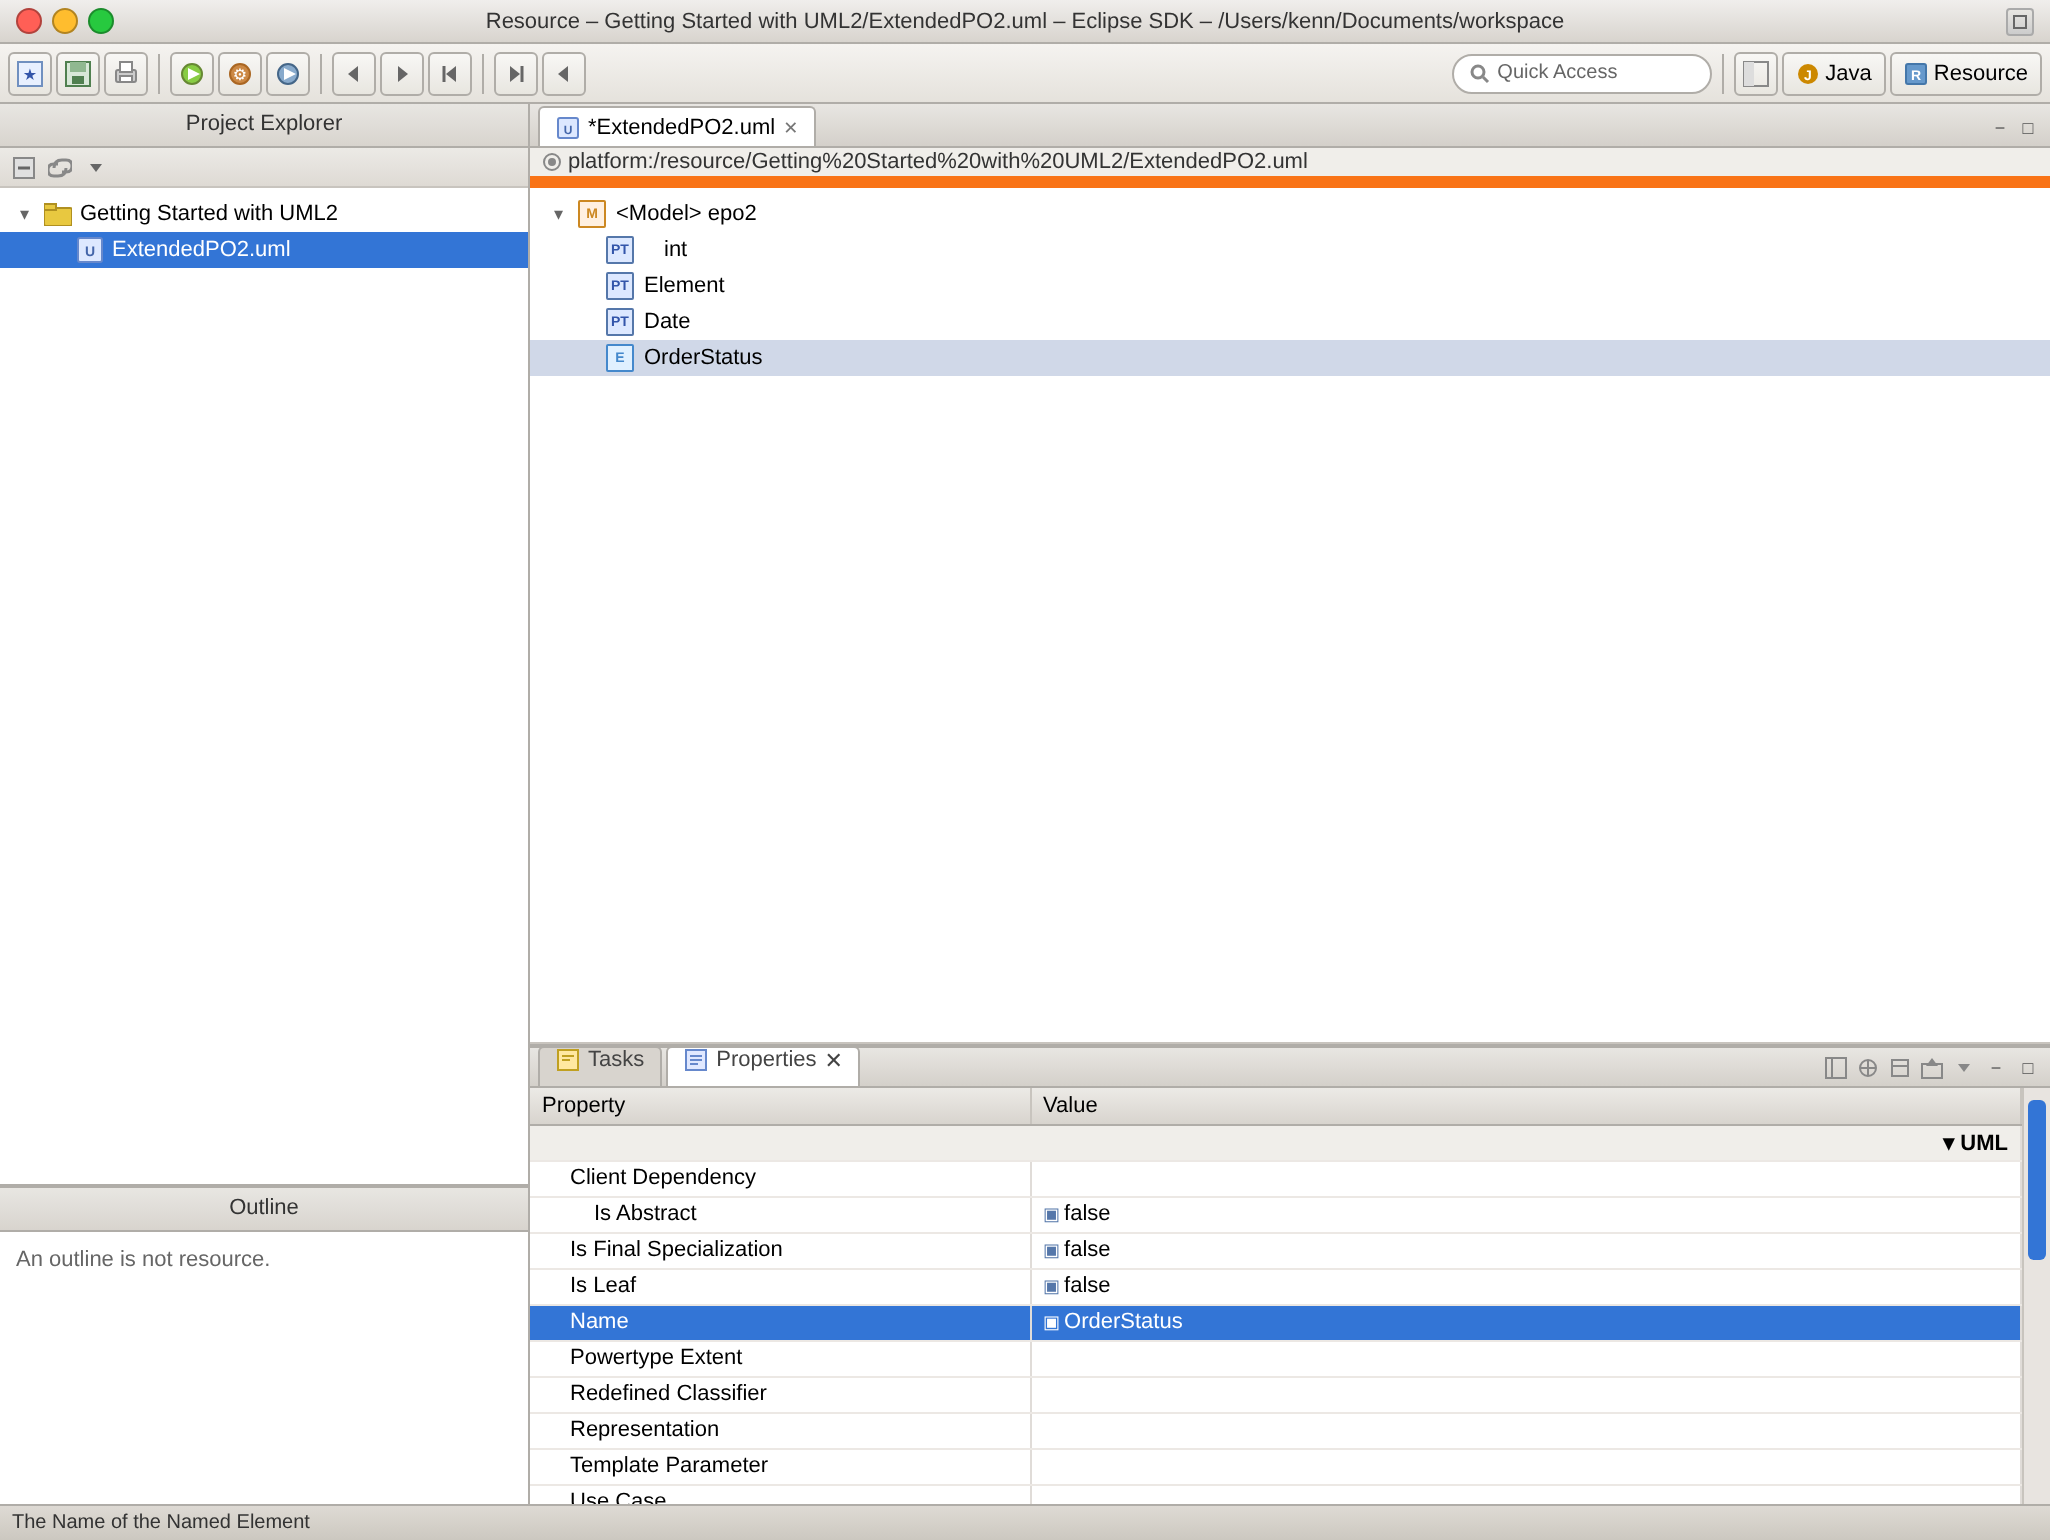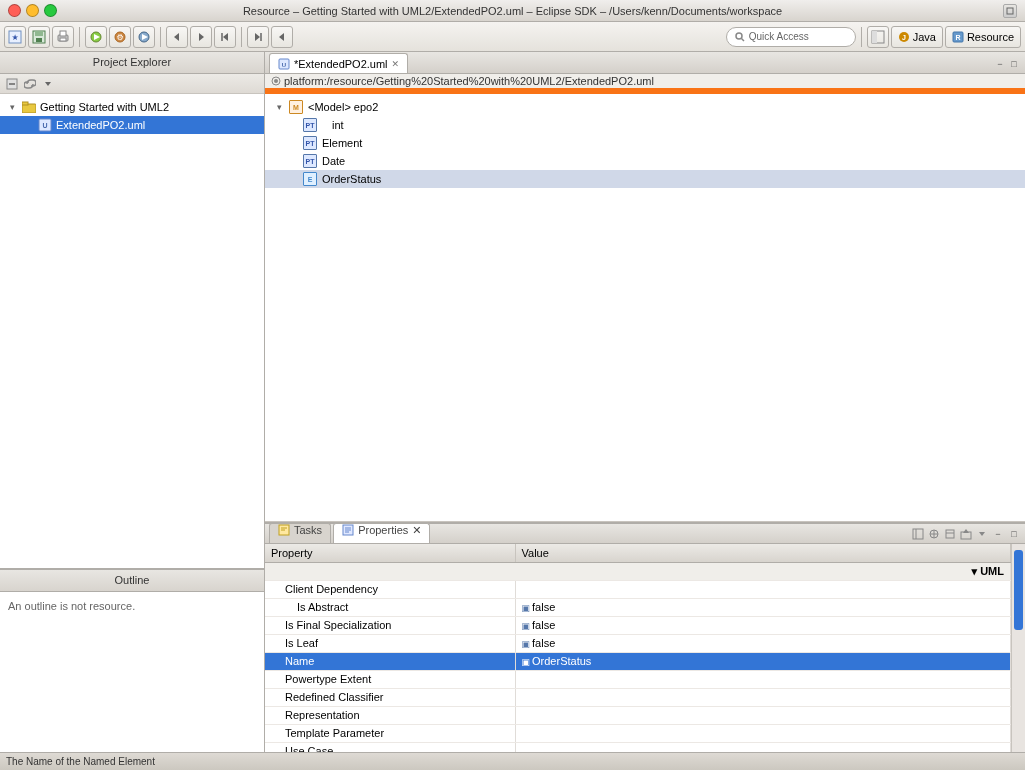--- a/index.html
+++ b/index.html
@@ -190,21 +190,21 @@
     .exp-btn {
       width: 16px; height: 16px;
       display: flex; align-items: center; justify-content: center;
       cursor: pointer;
       font-size: 10px;
       color: #444;
     }
 
     
     .outline-panel {
-      height: 184px;
+      height: 160px;
       border-top: 2px solid #b0ada8;
       display: flex;
       flex-direction: column;
       flex-shrink: 0;
     }
     .outline-content {
       flex: 1;
       background: white;
       display: flex;
       align-items: flex-start;

